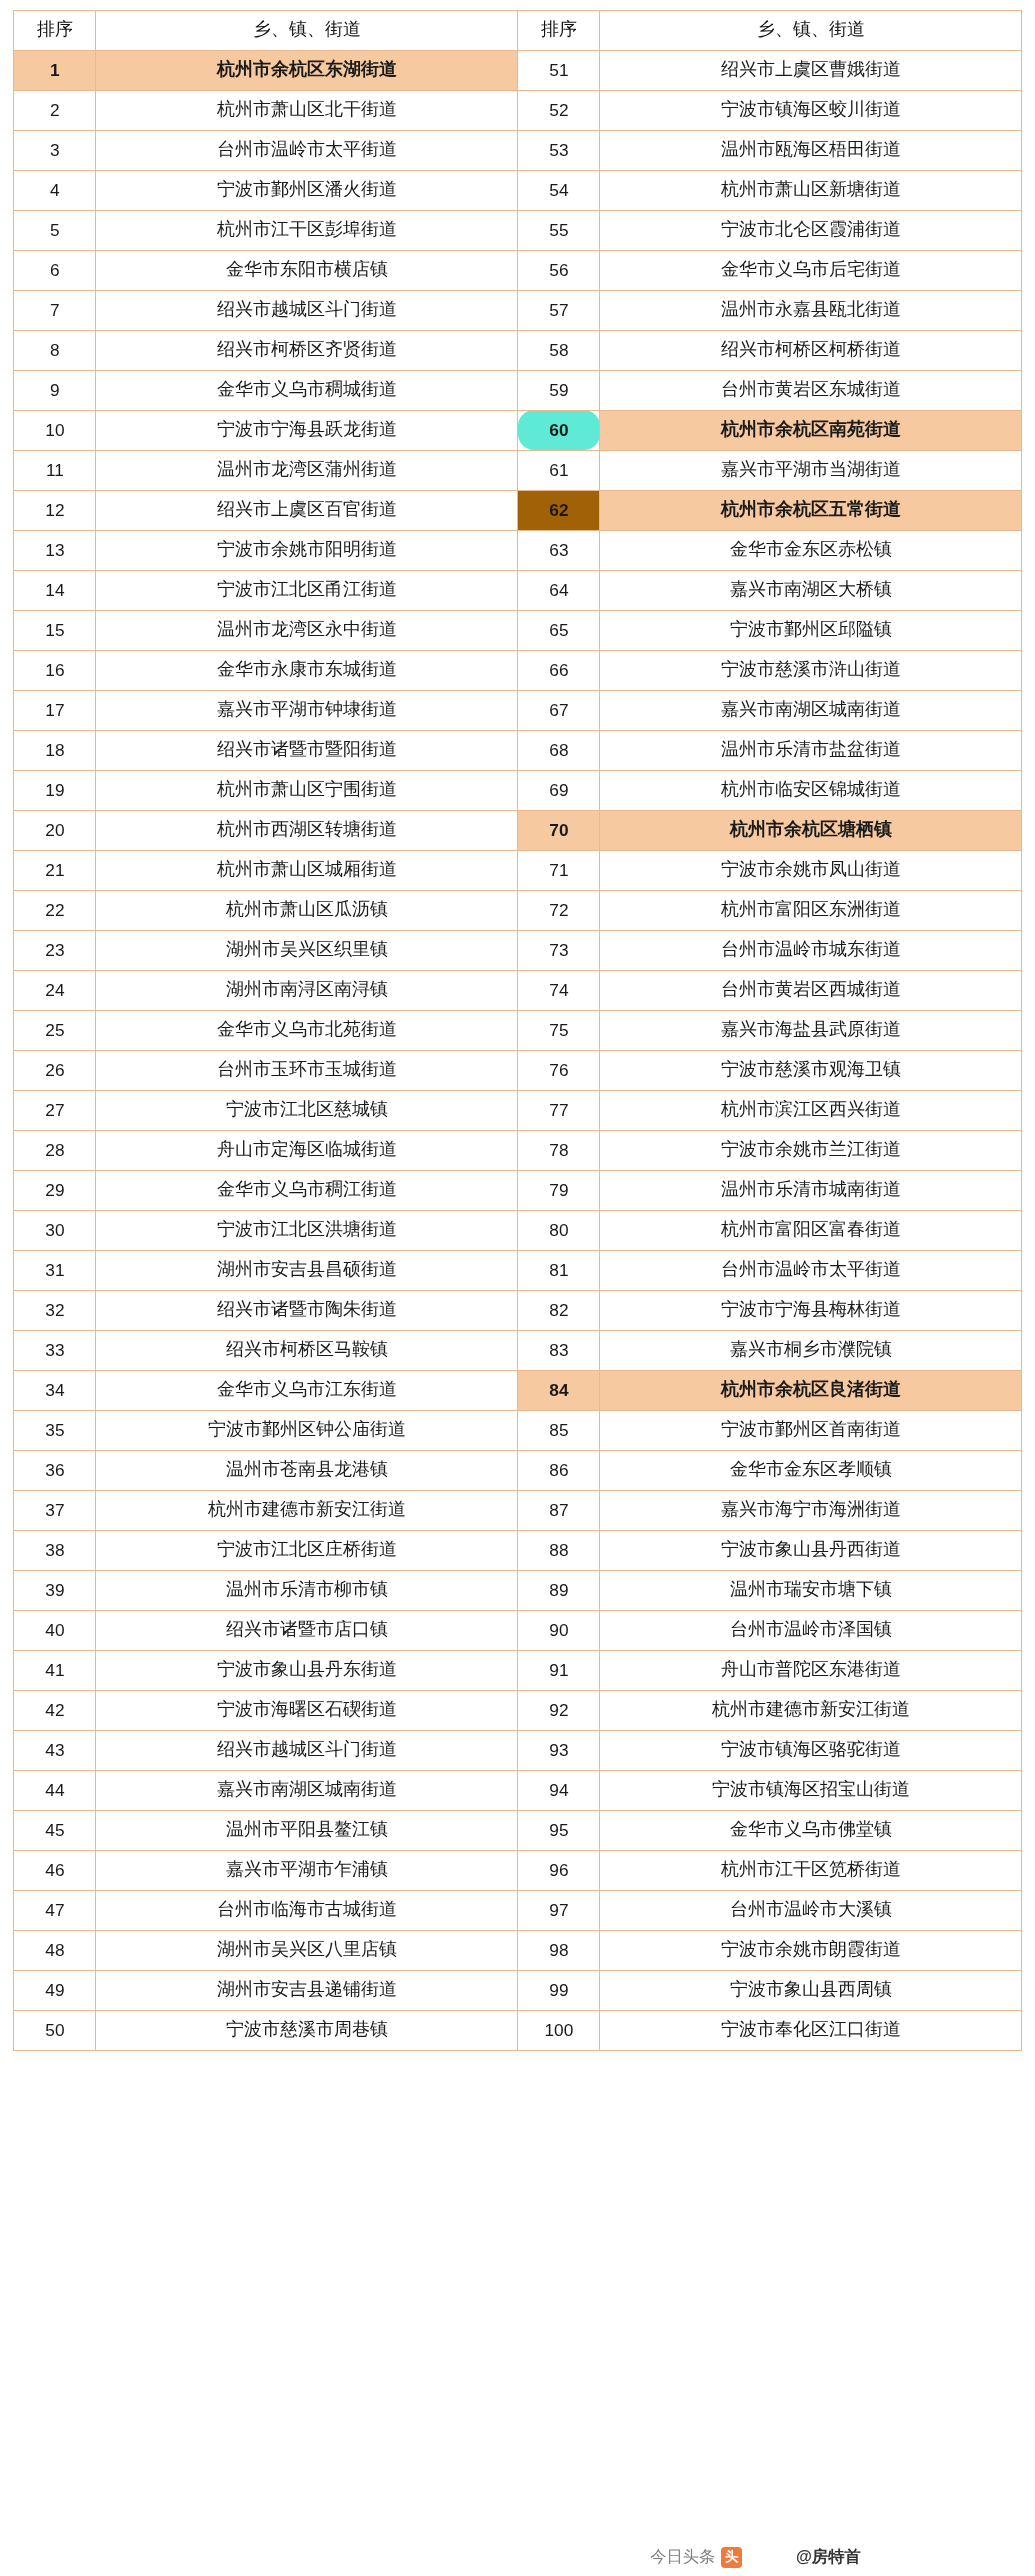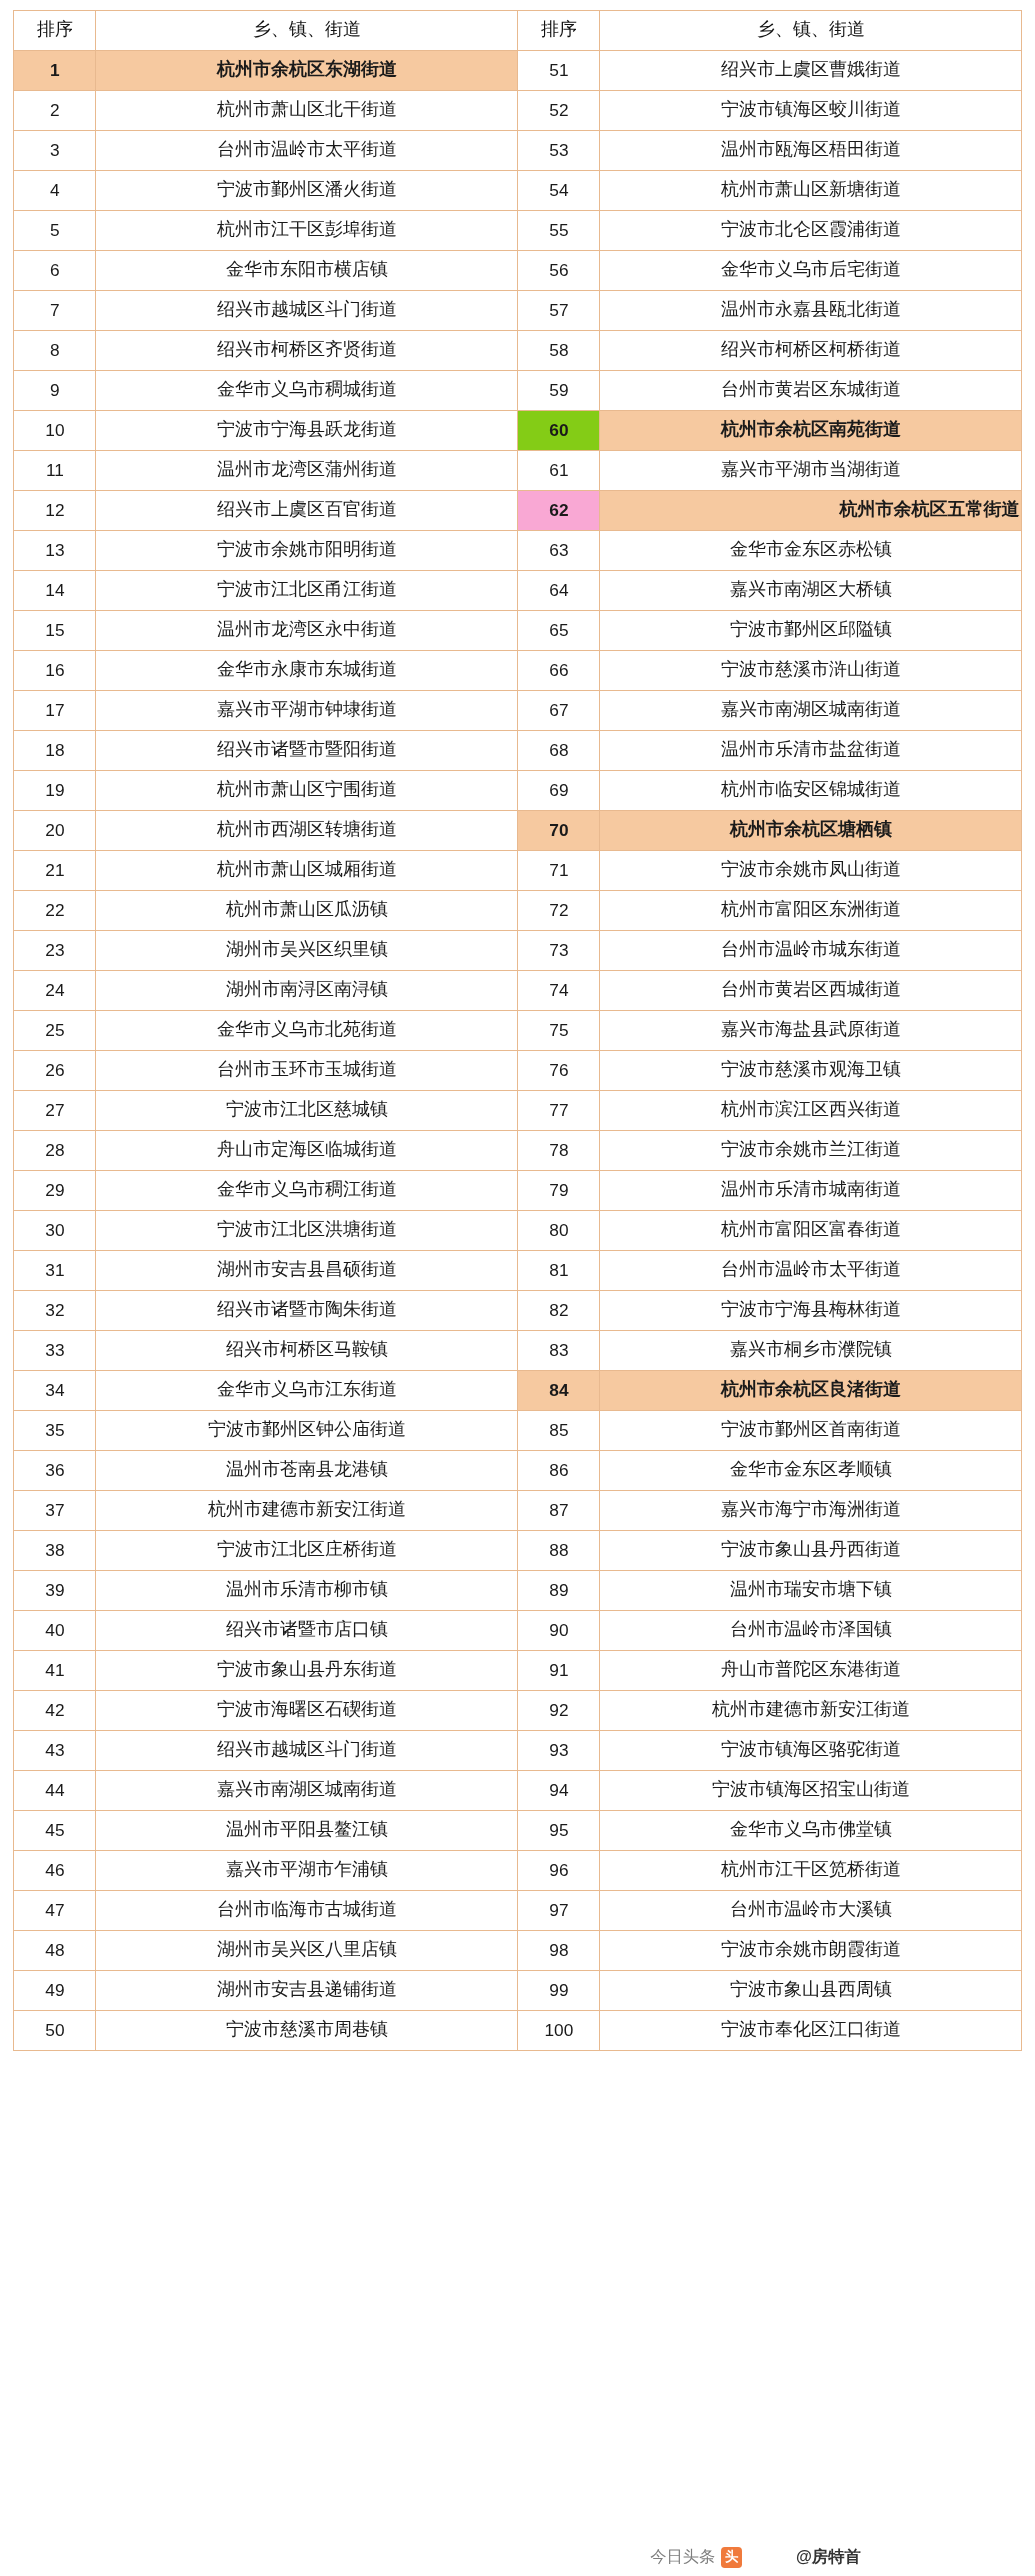--- a/index.html
+++ b/index.html
@@ -138,34 +138,34 @@
         </tr>
         <tr>
           <td class="rank-cell">9</td>
           <td>金华市义乌市稠城街道</td>
           <td class="rank-cell">59</td>
           <td>台州市黄岩区东城街道</td>
         </tr>
         <tr>
           <td class="rank-cell">10</td>
           <td>宁波市宁海县跃龙街道</td>
-          <td class="rank-cell" style="background: #84cc16; font-weight: bold;">60</td>
+          <td class="rank-cell" style="background: #5eead4; font-weight: bold; border-radius: 16px;">60</td>
           <td style="background: rgb(246, 201, 160); font-weight: bold;">杭州市余杭区南苑街道</td>
         </tr>
         <tr>
           <td class="rank-cell">11</td>
           <td>温州市龙湾区蒲州街道</td>
           <td class="rank-cell">61</td>
           <td>嘉兴市平湖市当湖街道</td>
         </tr>
         <tr>
           <td class="rank-cell">12</td>
           <td>绍兴市上虞区百官街道</td>
-          <td class="rank-cell" style="background: #f9a8d4; font-weight: bold;">62</td>
-          <td style="background: rgb(246, 201, 160); font-weight: bold; text-align: right;">杭州市余杭区五常街道</td>
+          <td class="rank-cell" style="background: #a16207; font-weight: bold;">62</td>
+          <td style="background: rgb(246, 201, 160); font-weight: bold;">杭州市余杭区五常街道</td>
         </tr>
         <tr>
           <td class="rank-cell">13</td>
           <td>宁波市余姚市阳明街道</td>
           <td class="rank-cell">63</td>
           <td>金华市金东区赤松镇</td>
         </tr>
         <tr>
           <td class="rank-cell">14</td>
           <td>宁波市江北区甬江街道</td>

